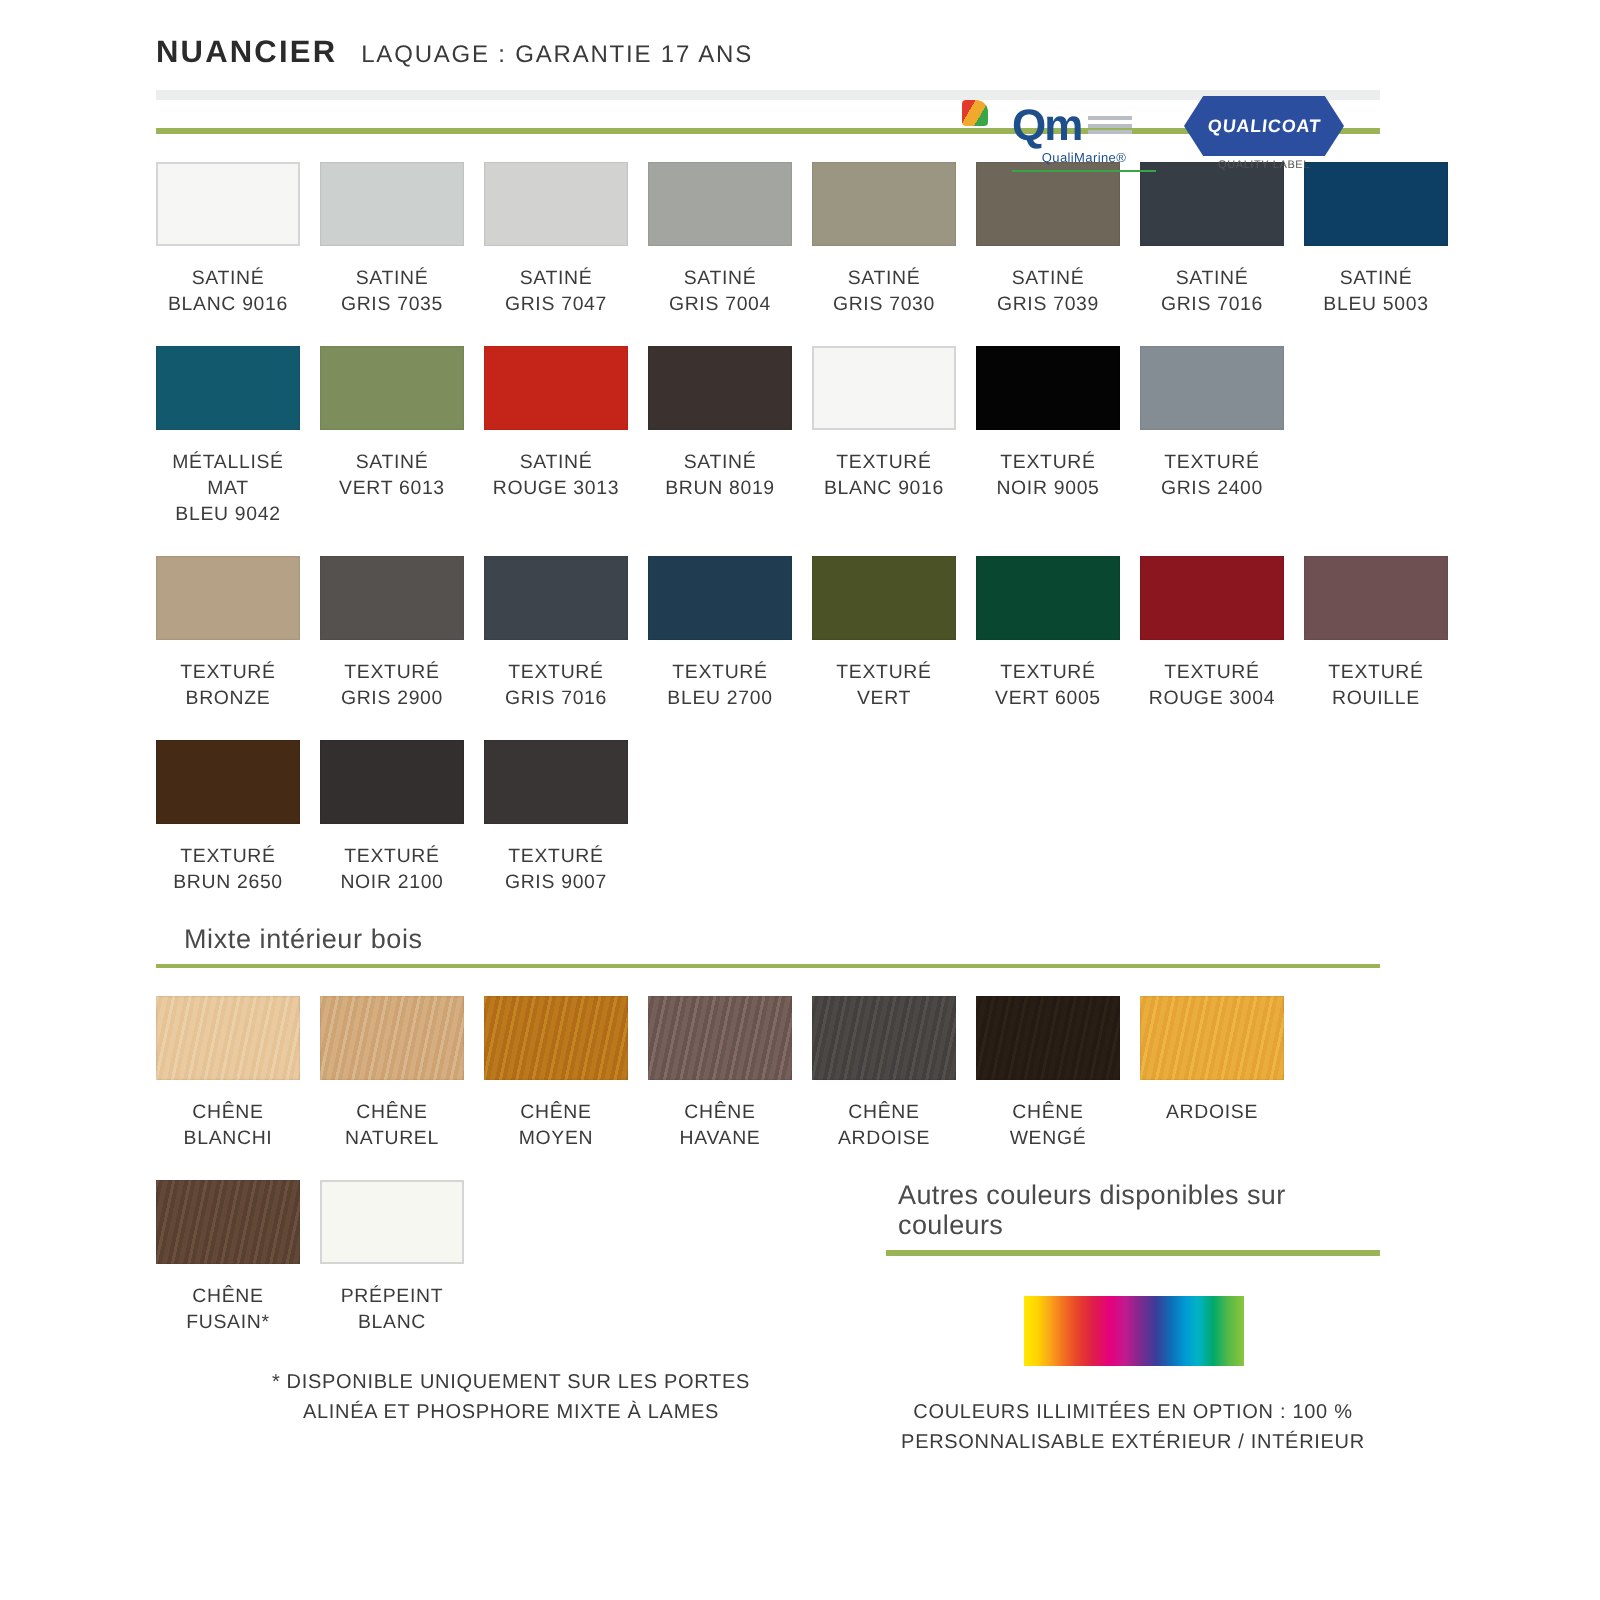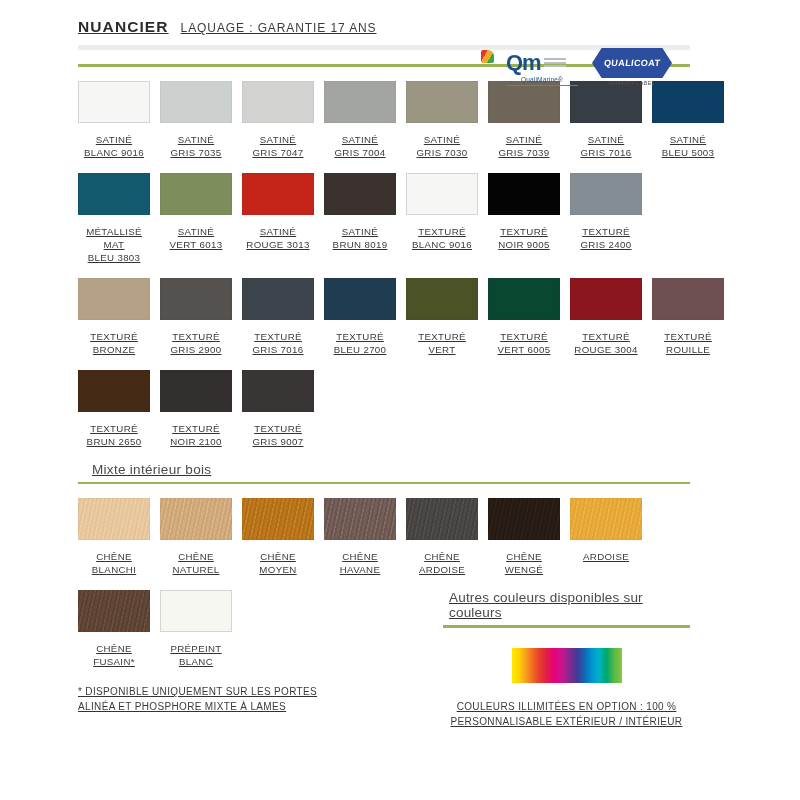--- a/index.html
+++ b/index.html
@@ -3,21 +3,21 @@
 <meta charset="utf-8">
 <style>
   * { box-sizing: border-box; margin: 0; padding: 0; }
   html, body {
     width: 800px; height: 800px;
     background: #ffffff;
     font-family: "Liberation Sans", "DejaVu Sans", sans-serif;
     color: #333333;
     overflow: hidden;
   }
-  .page { position: relative; width: 768px; height: 800px; padding: 0 60px; text-decoration: underline; }
+  .page { position: relative; width: 768px; height: 800px; padding: 0 60px; }
 
   
   .doc-header { display: flex; align-items: baseline; gap: 12px; padding: 18px 18px 0 18px; }
   .doc-title { font-size: 15.5px; font-weight: bold; letter-spacing: 1.1px; color: #2b2b2b; }
   .doc-subtitle { font-size: 12px; letter-spacing: .9px; color: #3a3a3a; }
   .top-rule { margin: 9px 18px 0 18px; height: 5px; background: #eceded; }
 
   
   .section { position: relative; padding: 0 18px; }
   .section-head { position: relative; margin-top: 14px; }
@@ -60,21 +60,21 @@
       rgba(0,0,0,.05) 1.5px 3.5px,
       rgba(255,255,255,.05) 3.5px 6px,
       rgba(0,0,0,.07) 6px 8px);
     mix-blend-mode: overlay;
   }
   .chip-label { margin-top: 10px; width: 82px; font-size: 9.7px; line-height: 13px;
                 letter-spacing: .35px; color: #3b3b3b; text-align: center; padding-right: 10px; }
 
   
   .footnote { padding: 0 18px; margin-top: 16px; font-size: 10px; line-height: 15px;
-              letter-spacing: .35px; color: #3b3b3b; }
+              letter-spacing: .35px; color: #3b3b3b; text-align: center; }
 
   
   .bottom { display: flex; padding: 0 18px; }
   .bottom-left { width: 355px; }
   .bottom-right { flex: 1; padding-left: 10px; }
 
   .other-title { font-size: 13.5px; color: #4a4a4a; letter-spacing: .2px; padding-left: 6px; }
   .other-rule { margin-top: 5px; height: 2.5px; background: #9ab356; }
   .rainbow-wrap { display: flex; justify-content: center; margin-top: 20px; }
   .rainbow {
@@ -167,21 +167,21 @@
       <div class="cell">
         <div class="chip" style="background: rgb(12, 63, 99);"></div>
         <div class="chip-label" style="white-space: pre-line;">SATINÉ
 BLEU 5003</div>
       </div>
     </div>
   <div class="row eight" id="row-0-1">
       <div class="cell">
         <div class="chip" style="background: rgb(19, 89, 110);"></div>
         <div class="chip-label" style="white-space: pre-line;">MÉTALLISÉ MAT
-BLEU 3803</div>
+BLEU 9042</div>
       </div>
       <div class="cell">
         <div class="chip" style="background: rgb(125, 142, 92);"></div>
         <div class="chip-label" style="white-space: pre-line;">SATINÉ
 VERT 6013</div>
       </div>
       <div class="cell">
         <div class="chip" style="background: rgb(197, 37, 24);"></div>
         <div class="chip-label" style="white-space: pre-line;">SATINÉ
 ROUGE 3013</div>

